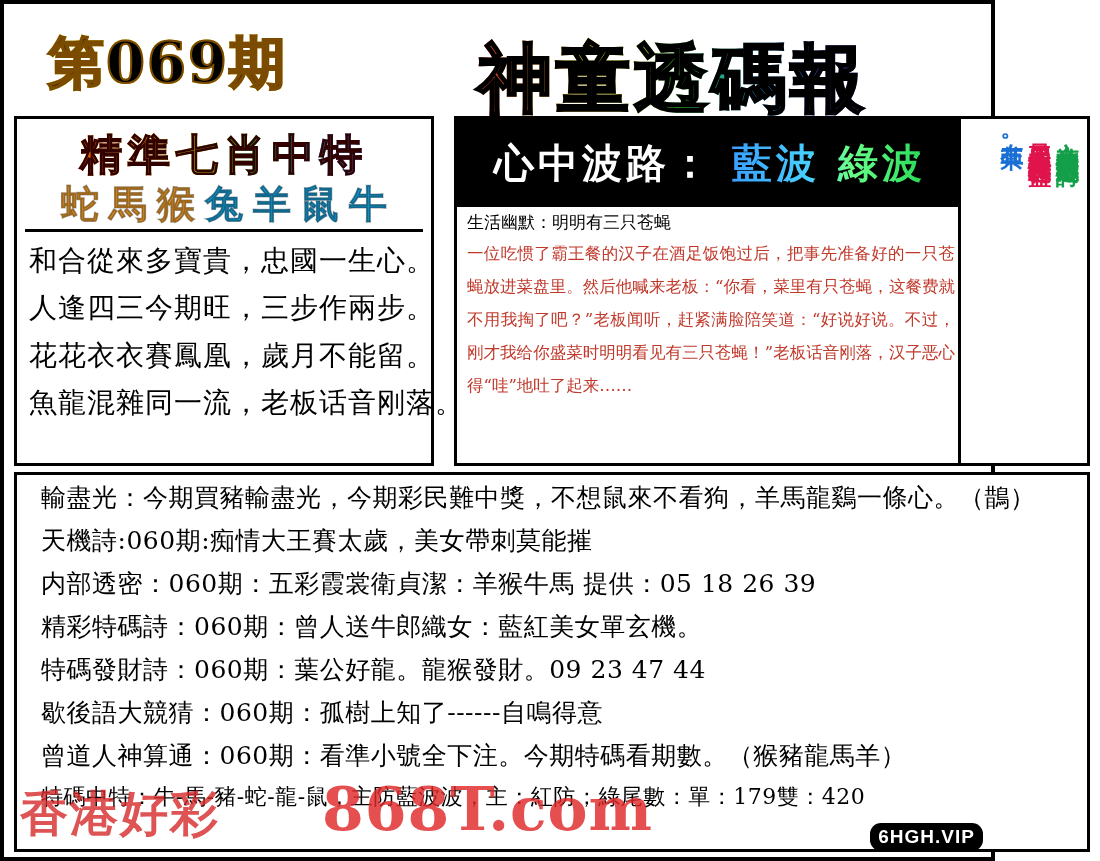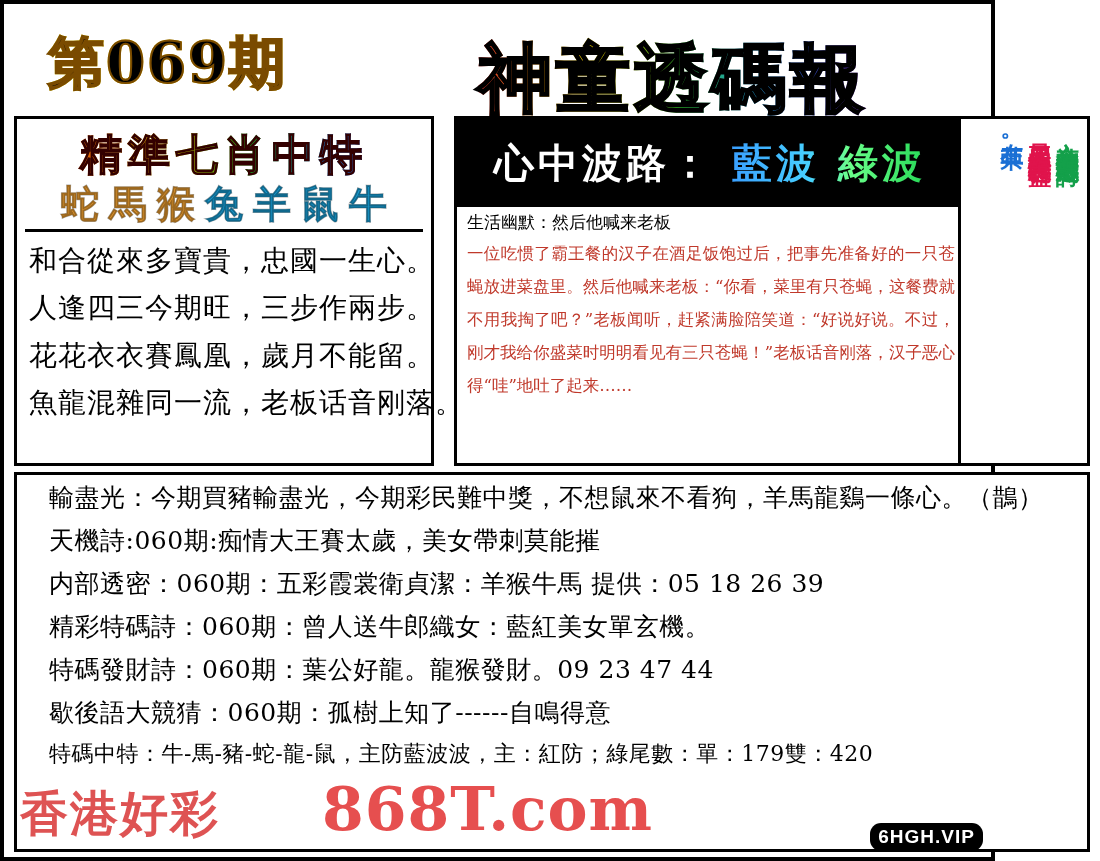--- a/index.html
+++ b/index.html
@@ -131,21 +131,21 @@
 
   
   .body-box{
     position:absolute;left:10px;top:468px;width:1076px;height:380px;
     box-sizing:border-box;border:3px solid #000;background:#fff;
     padding:10px 16px;
   }
   .line{
     font-size:25px;line-height:1.0;
     font-family:"DejaVu Serif","Liberation Serif",serif;
-    margin:0 0 18px 16px;white-space:nowrap;
+    margin:0 0 18px 8px;white-space:nowrap;
     letter-spacing:.5px;
   }
   .line.small{font-size:22px;}
 
   
   .wm-left{
     position:absolute;left:16px;top:778px;
     font-size:48px;font-weight:bold;
     font-family:"DejaVu Serif","Liberation Serif",serif;
     color:rgba(214,40,40,.80);
@@ -202,40 +202,41 @@
         <p>花花衣衣賽鳳凰，歲月不能留。</p>
         <p>魚龍混雜同一流，老板话音刚落。</p>
       </div>
     </div>
 
     <div class="panel panel-mid">
       <div class="mid-head">
         <span class="t1">心中波路：</span>
         <span class="t2">藍波 綠波</span>
       </div>
-      <div class="joke-label">生活幽默：然后他喊来老板</div>
+      <div class="joke-label">生活幽默：明明有三只苍蝇</div>
       <div class="joke-body">一位吃惯了霸王餐的汉子在酒足饭饱过后，把事先准备好的一只苍蝇放进菜盘里。然后他喊来老板：“你看，菜里有只苍蝇，这餐费就不用我掏了吧？”老板闻听，赶紧满脸陪笑道：“好说好说。不过，刚才我给你盛菜时明明看见有三只苍蝇！”老板话音刚落，汉子恶心得“哇”地吐了起来……</div>
     </div>
 
     <div class="panel panel-right">
       <div class="right-col">
         <div class="vtext">六合神童特別奉獻透碼詩</div>
         <div class="vtext c2">只要用心解開詩意特碼盡</div>
         <div class="vtext c3">在其中。</div>
       </div>
     </div>
   </div>
 
   <div class="body-box">
     <p class="line">輸盡光：今期買豬輸盡光，今期彩民難中獎，不想鼠來不看狗，羊馬龍鷄一條心。（鵲）</p>
     <p class="line">天機詩:060期:痴情大王賽太歲，美女帶刺莫能摧</p>
     <p class="line">内部透密：060期：五彩霞裳衛貞潔：羊猴牛馬 提供：05 18 26 39</p>
     <p class="line">精彩特碼詩：060期：曾人送牛郎織女：藍紅美女單玄機。</p>
     <p class="line">特碼發財詩：060期：葉公好龍。龍猴發財。09 23 47 44</p>
     <p class="line">歇後語大競猜：060期：孤樹上知了------自鳴得意</p>
+    <p class="line">曾道人神算通：060期：看準小號全下注。今期特碼看期數。（猴豬龍馬羊）</p>
     <p class="line small">特碼中特：牛-馬-豬-蛇-龍-鼠，主防藍波波，主：紅防；綠尾數：單：179雙：420</p>
   </div>
 
   <div class="wm-left">香港好彩</div>
   <div class="wm-center">868T.com</div>
   <div class="wm-badge">6HGH.VIP</div>
 
 </div>
 
 </body></html>

